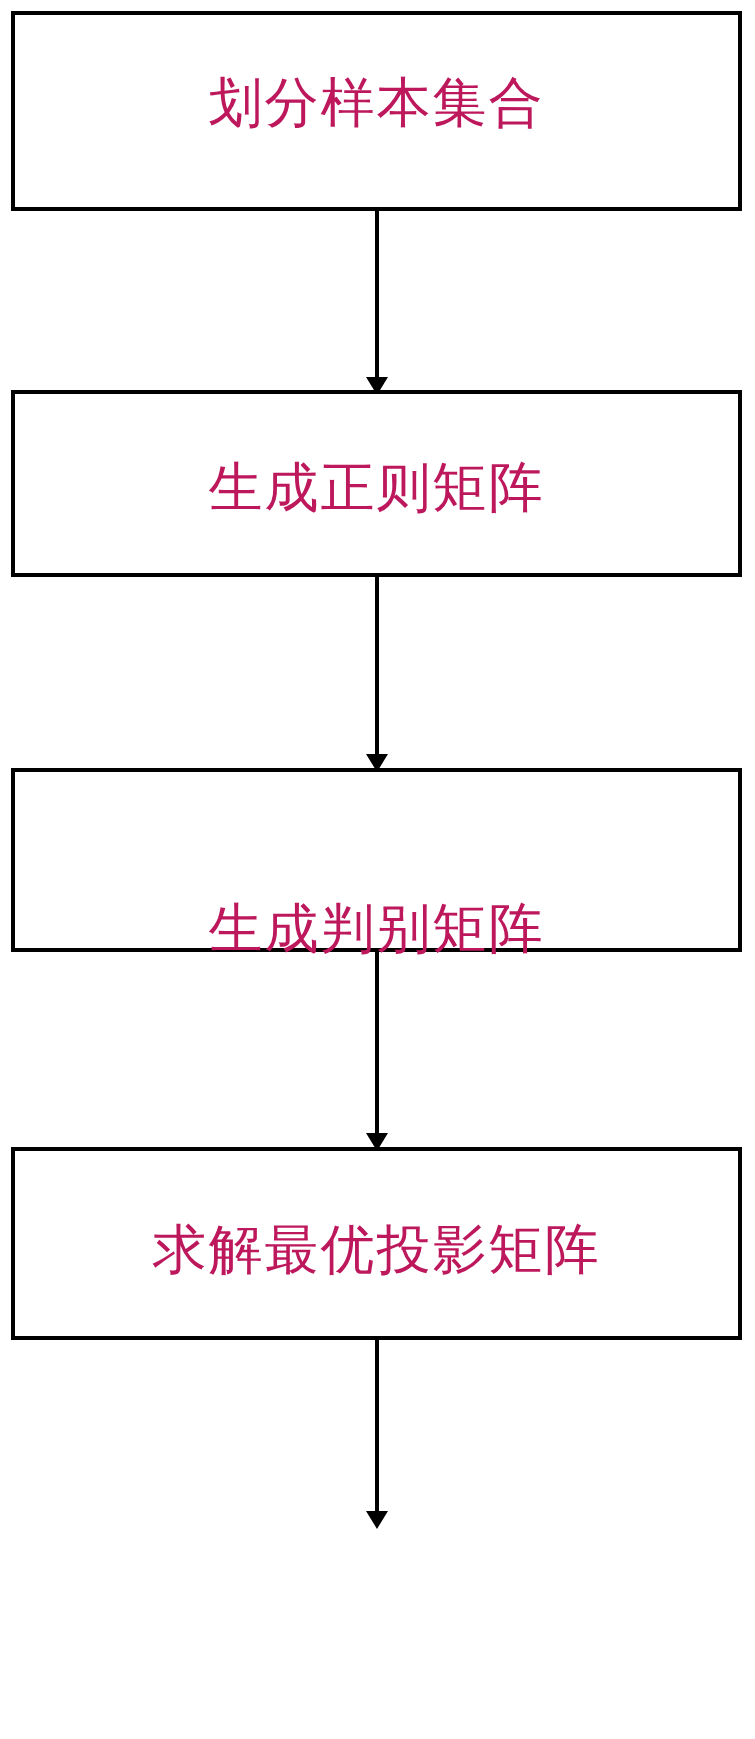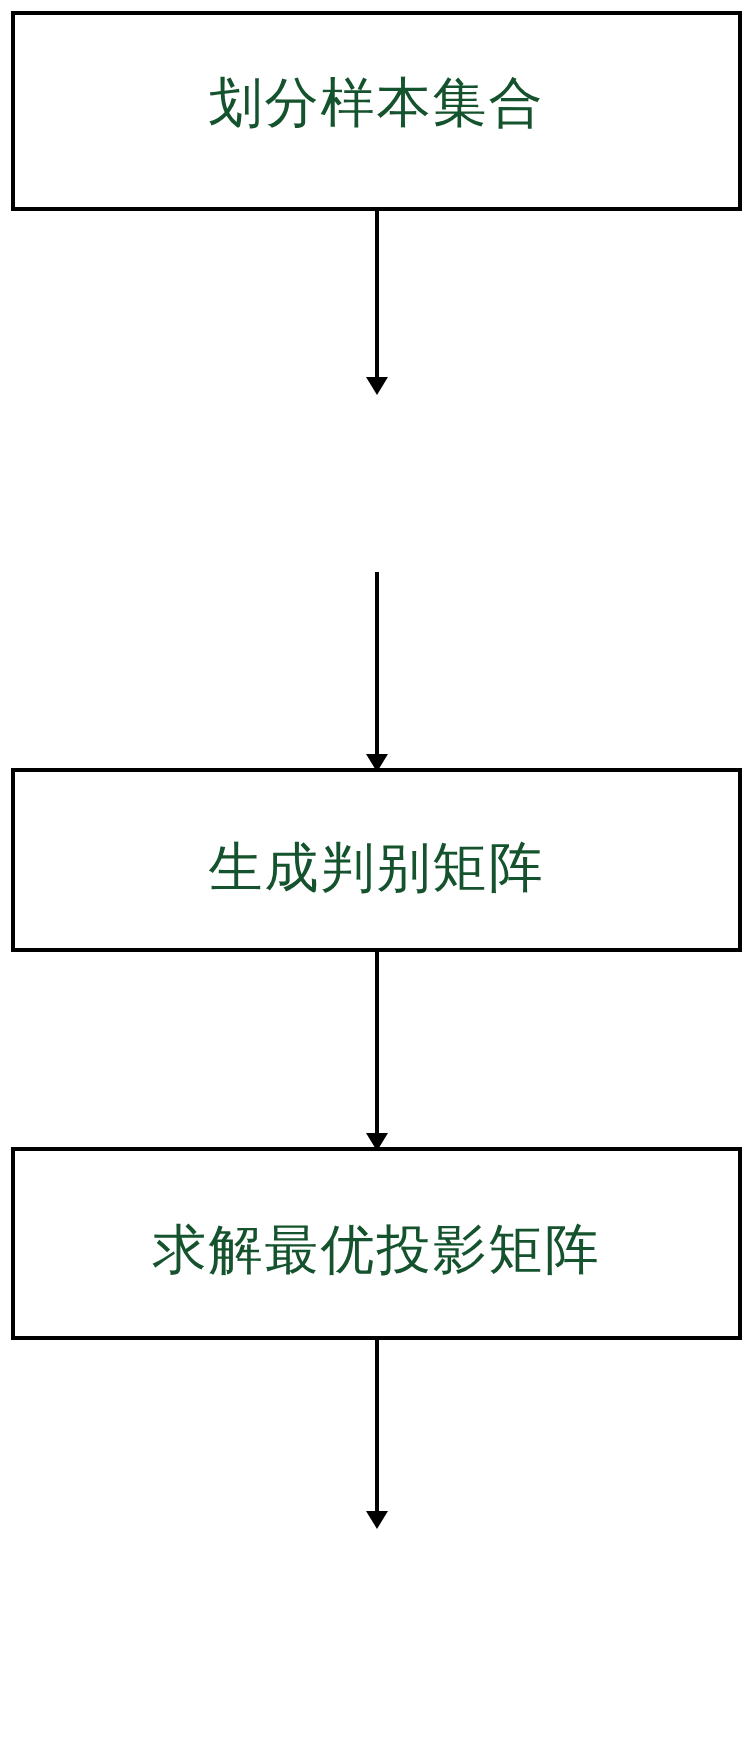--- a/index.html
+++ b/index.html
@@ -22,21 +22,21 @@
     border: 4px solid #000000;
     background: #ffffff;
     display: flex;
     align-items: center;
     justify-content: center;
   }
   .node-label {
     font-family: "DejaVu Serif", "Liberation Serif", serif;
     font-size: 54px;
     line-height: 1.0;
-    color: #14532d;
+    color: #be185d;
     letter-spacing: 2px;
     white-space: nowrap;
     text-align: center;
     font-weight: 400;
   }
   .connector {
     position: absolute;
     width: 0;
     height: 0;
     overflow: visible;
@@ -78,22 +78,25 @@
     <svg width="40" height="205" style="left:357px; top:1335px;">
       <line x1="20" y1="0" x2="20" y2="184" stroke="#000000" stroke-width="4"></line>
       <polygon points="9,176 31,176 20,194" fill="#000000"></polygon>
     </svg>
   </div>
 
   <div class="node" style="left:11px; top:11px; width:731px; height:200px;">
     <span class="node-label" style="transform: translateY(-8px);">划分样本集合</span>
   </div>
 
+  <div class="node" style="left:11px; top:390px; width:731px; height:187px;">
+    <span class="node-label" style="transform: translateY(4px);">生成正则矩阵</span>
+  </div>
 
-  <div class="node" style="left:11px; top:768px; width:731px; height:184px;">
+  <div class="node" style="left:11px; top:768px; width:731px; height:184px;align-items:flex-end;">
     <span class="node-label" style="transform: translateY(8px);">生成判别矩阵</span>
   </div>
 
   <div class="node" style="left:11px; top:1147px; width:731px; height:193px;">
     <span class="node-label" style="transform: translateY(6px);">求解最优投影矩阵</span>
   </div>
 
 
 </div>
 

